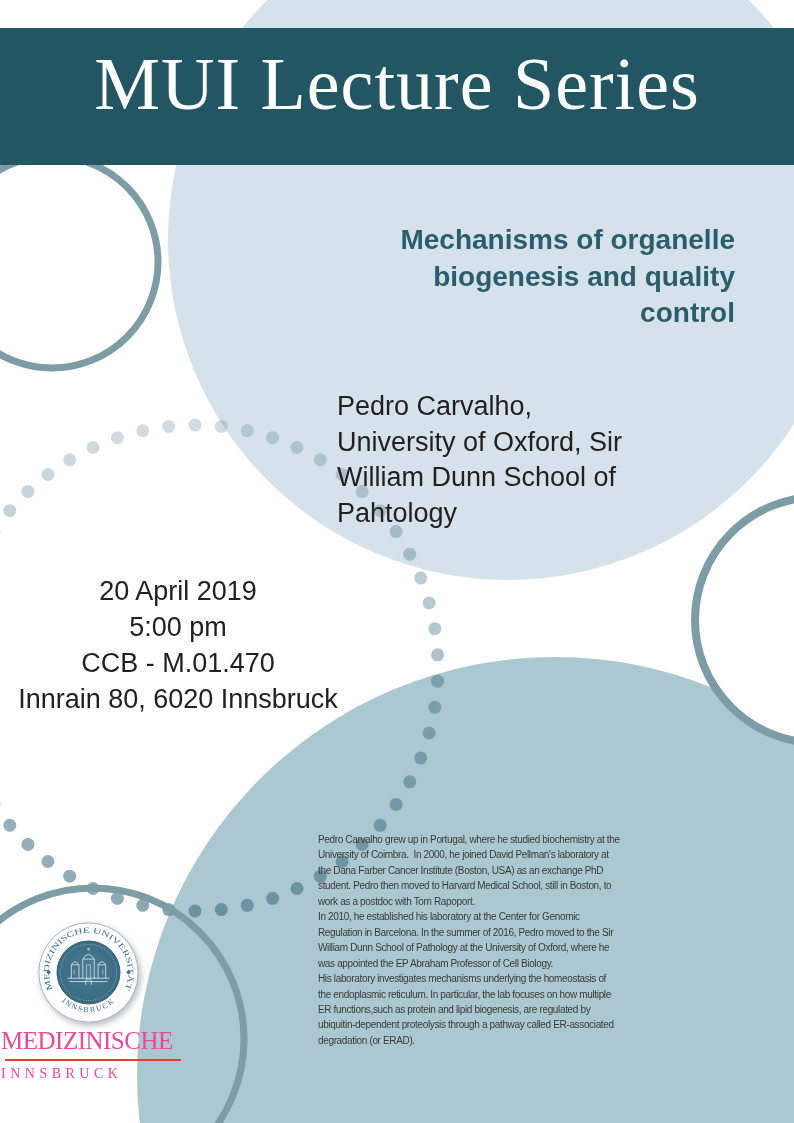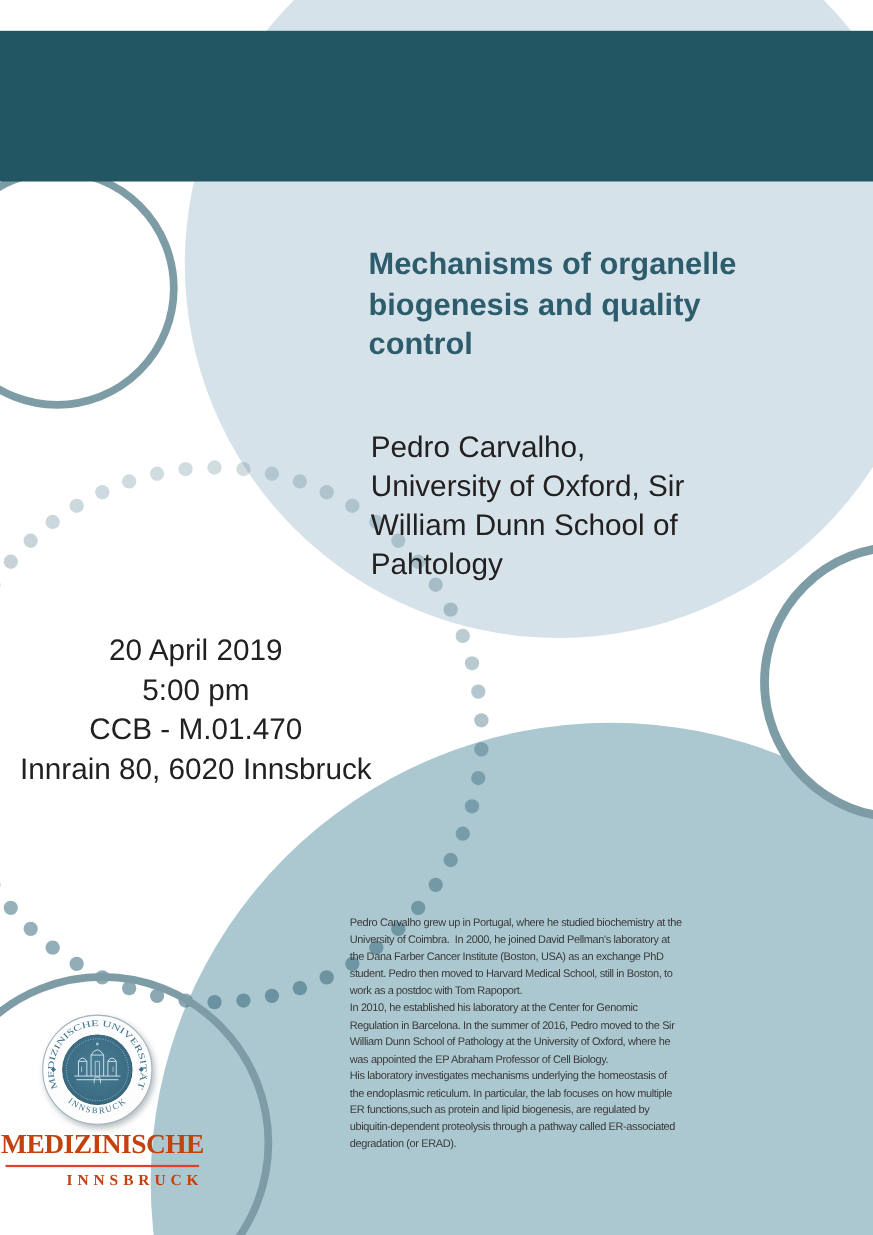--- a/index.html
+++ b/index.html
@@ -20,21 +20,21 @@
     font-weight:400;
     font-size:74px;
     color:#ffffff;
     transform:translateY(-12px);
     letter-spacing:1px;
   }
   .lecture-title{
     position:absolute;left:335px;top:222px;width:400px;
     font-size:28px;font-weight:bold;line-height:36.5px;
     color:var(--title);
-    text-align:left;white-space:pre-line;
+    text-align:right;white-space:pre-line;
   }
   .speaker{
     position:absolute;left:337px;top:389px;width:400px;
     font-size:27px;line-height:35.5px;color:#232021;
     white-space:pre-line;
   }
   .when{
     position:absolute;left:18px;top:573px;width:320px;
     font-size:27px;line-height:36px;color:#232021;
     text-align:center;white-space:pre-line;
@@ -44,23 +44,22 @@
     font-size:10px;line-height:15.45px;letter-spacing:-0.35px;
     color:#3a3a38;
     white-space:pre-wrap;
   }
   .logo-seal{
     position:absolute;left:36px;top:920px;width:105px;height:105px;
     filter:drop-shadow(2px 3px 3px rgba(40,60,70,0.35));
   }
   .wordmark{
     position:absolute;left:1px;top:1029px;width:184px;
-    text-align:right;color:#c2410c;
+    text-align:left;color:#ec4899;
     font-family:"Liberation Serif", serif;
-    font-weight:bold;
   }
   .wordmark-line{
     font-size:25px;line-height:23px;letter-spacing:-0.5px;
   }
   .accent-divider{
     width:176px;height:2px;margin:7px auto 5px auto;
     background:var(--accent_red);
   }
   .wordmark-city{
     font-size:14px;letter-spacing:4.5px;line-height:16px;
@@ -123,20 +122,21 @@
         <circle cx="117.4" cy="437.7" r="6.5" style="fill:var(--dot_base)" fill-opacity="0.25"></circle>
         <circle cx="142.8" cy="430.7" r="6.5" style="fill:var(--dot_base)" fill-opacity="0.24"></circle>
         <circle cx="168.7" cy="426.4" r="6.5" style="fill:var(--dot_base)" fill-opacity="0.24"></circle>
       </g>
     <circle cx="818" cy="620" r="123" fill="#ffffff" style="stroke:var(--ring_stroke)" stroke-width="8"></circle>
     <circle cx="52" cy="262" r="106" fill="#ffffff" style="stroke:var(--ring_stroke)" stroke-width="7"></circle>
     <circle cx="93" cy="1039" r="151" fill="none" style="stroke:var(--ring_stroke)" stroke-width="7"></circle>
     <rect x="0" y="28" width="794" height="137" style="fill:var(--band)"></rect>
   </svg>
 
+  <h1 class="series-banner-text">MUI Lecture Series</h1>
 
   <div class="lecture-title">Mechanisms of organelle
 biogenesis and quality
 control</div>
 
   <div class="speaker">Pedro Carvalho,
 University of Oxford, Sir
 William Dunn School of
 Pahtology</div>
 

